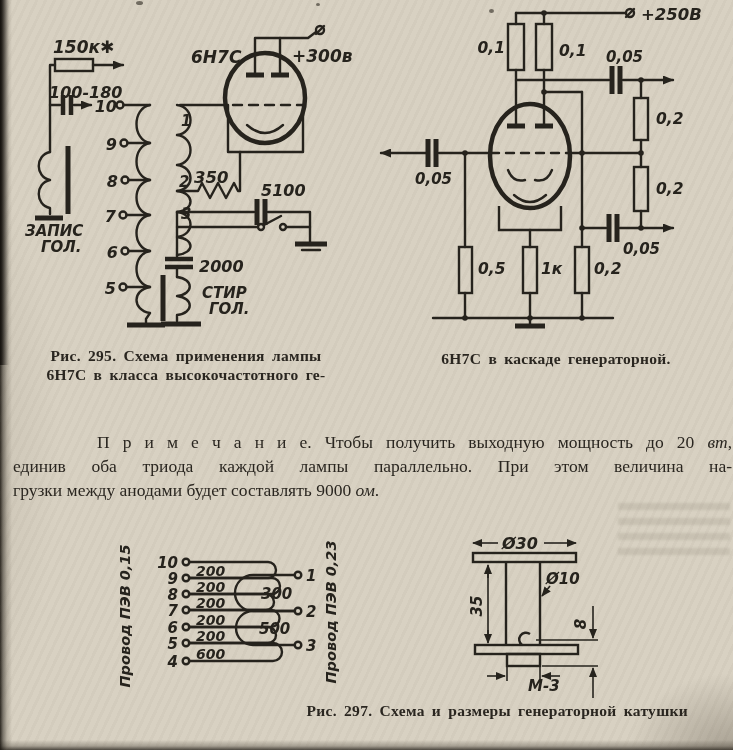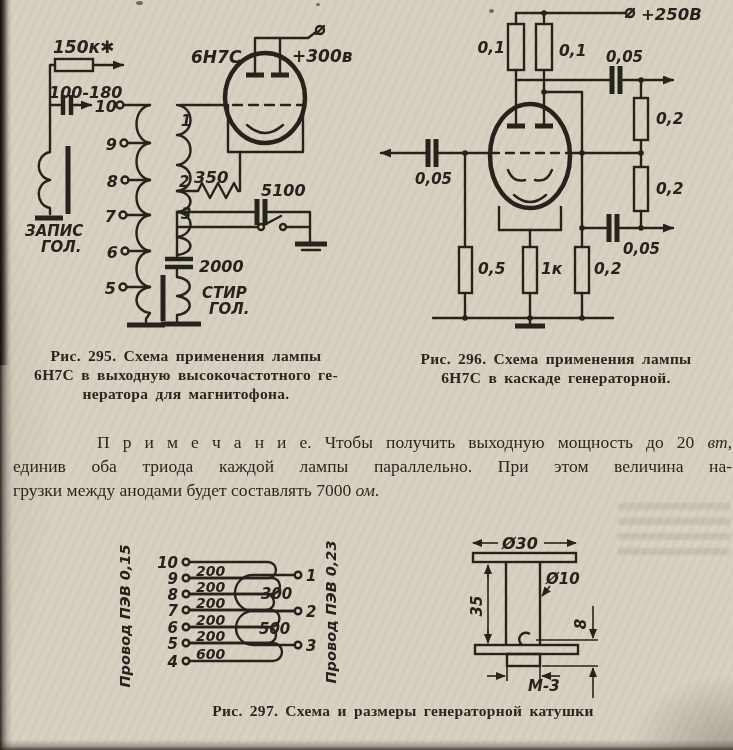--- a/index.html
+++ b/index.html
@@ -25,21 +25,21 @@
   svg text{font-family:"DejaVu Sans",sans-serif;font-style:italic;font-weight:bold;fill:#26231d;}
   .wire{stroke:#26231d;stroke-width:2.4;fill:none;stroke-linecap:round;stroke-linejoin:round;}
   .thin{stroke:#26231d;stroke-width:1.6;fill:none;}
   .thick{stroke:#26231d;stroke-width:5;fill:none;stroke-linecap:butt;}
   .bar4{stroke:#26231d;stroke-width:4.5;fill:none;stroke-linecap:butt;}
   .env{stroke:#26231d;stroke-width:4.5;fill:none;}
   .box{stroke:#26231d;stroke-width:2.4;fill:none;}
   .dot{fill:#26231d;}
   .caption{position:absolute;font-weight:bold;font-size:15.5px;line-height:19px;
     letter-spacing:.3px;word-spacing:3px;text-align:center;color:#2a2620;}
-  .caption.left{text-align:center;}
+  .caption.left{text-align:right;}
   .note{position:absolute;left:13px;top:430px;width:719px;font-size:17.5px;line-height:24px;color:#2a2620;}
   .note-line{text-align:justify;text-align-last:justify;}
   .note-line.last{text-align-last:left;}
   .note-line.indent{padding-left:84px;}
   .note i{font-style:italic;}
 </style>
 </head>
 <body>
 
 <div class="page">
@@ -274,37 +274,35 @@
       <circle class="dot" cx="92" cy="316" r="2.8"></circle>
       <circle class="dot" cx="157" cy="316" r="2.8"></circle>
       <circle class="dot" cx="209" cy="316" r="2.8"></circle>
       <path class="wire" d="M157,316 V322"></path>
       <line class="thick" x1="142" y1="324" x2="172" y2="324" stroke-width="5.5"></line>
     </g>
   </svg>
 
   <div class="caption" style="left:12px;top:346px;width:348px;">
     <div>Рис. 295. Схема применения лампы</div>
-    <div>6Н7С в выходную высокочастотного ге-</div>
-    <div>нератора для магнитофона.</div>
+    <div>6Н7С в класса высокочастотного ге-</div>
   </div>
   <div class="caption" style="left:386px;top:349px;width:340px;">
-    <div>Рис. 296. Схема применения лампы</div>
     <div>6Н7С в каскаде генераторной.</div>
   </div>
 
   <div class="note">
     <div class="note-line indent">
       <span>П р и м е ч а н и е.</span>
       <span>Чтобы получить выходную мощность до 20</span>
       <i>вт</i><span>,</span>
     </div>
     <div class="note-line">единив оба триода каждой лампы параллельно. При этом величина на-</div>
     <div class="note-line last">
-      <span>грузки между анодами будет составлять 7000</span>
+      <span>грузки между анодами будет составлять 9000</span>
       <i>ом</i><span>.</span>
     </div>
   </div>
 
   <svg style="left:108px;top:528px;" width="262" height="162" viewBox="0 0 262 162">
     <g>
       <text x="22" y="88" font-size="14.5" text-anchor="middle" transform="rotate(-90 22 88)">Провод ПЭВ 0,15</text>
     </g>
     <g>
       <path class="wire" d="M81,34 H160 a8,8 0 0 1 0,16 H81" stroke-width="2.6"></path>

